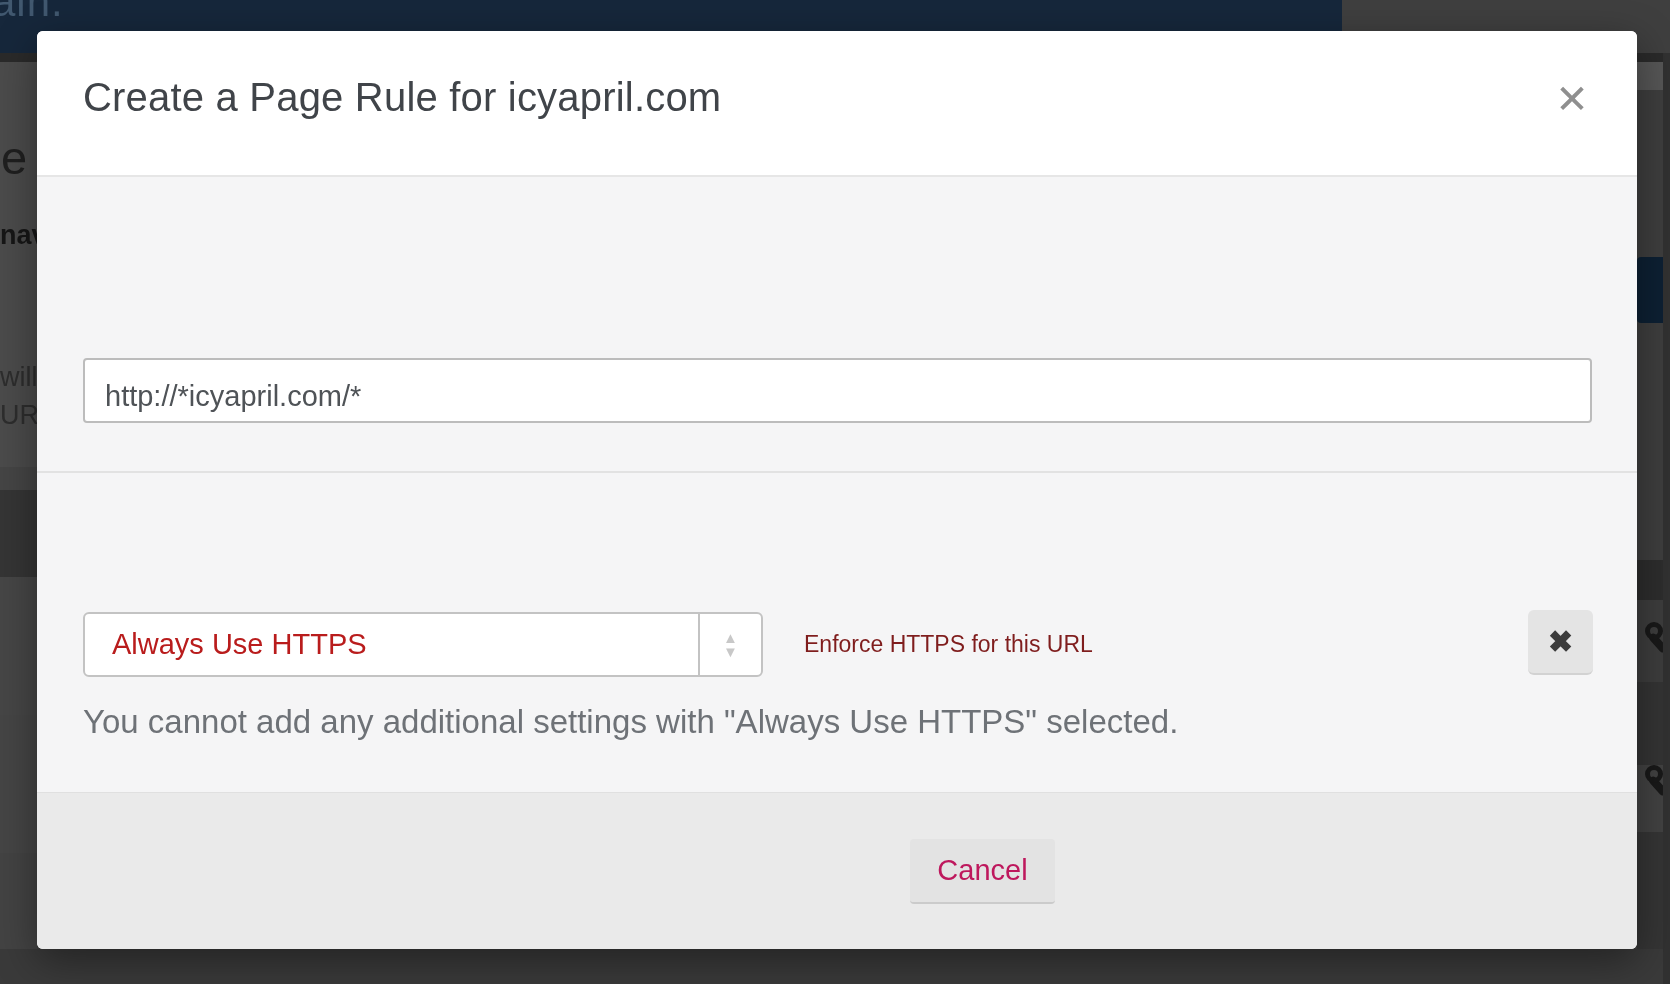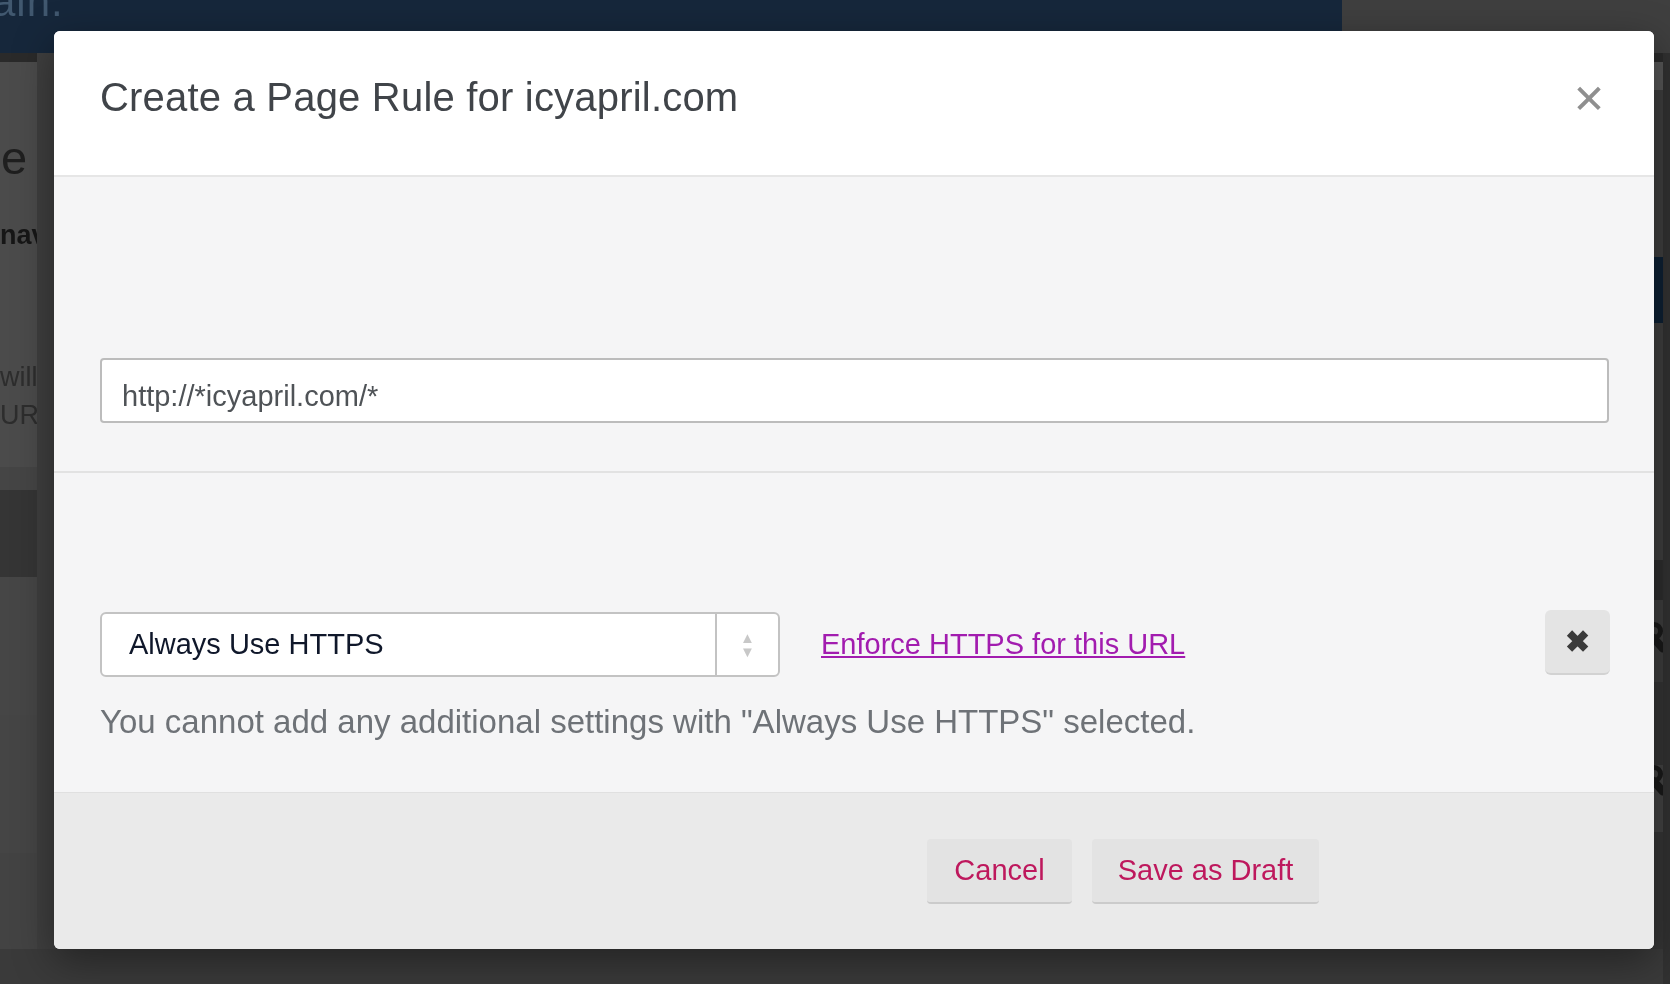--- a/index.html
+++ b/index.html
@@ -23,21 +23,21 @@
   .rstrip-block{left:1637px;width:33px;}
   .backdrop-text{color:#2d2d2d;font-size:27px;white-space:nowrap;}
   .scrollbar{left:1663px;top:53px;width:7px;height:931px;background:#313131;}
   .wrench{position:absolute;left:6px;width:26px;height:26px;}
   .wrench .bar{position:absolute;left:11px;top:6px;width:8px;height:22px;background:#191919;border-radius:4px;transform:rotate(-42deg);}
   .wrench .ring{position:absolute;left:2px;top:-4px;width:8px;height:8px;border:5px solid #191919;border-radius:50%;}
 
   
   .modal{
     left:37px;top:31px;width:1600px;height:918px;background:#f5f5f6;
-    border-radius:6px;box-shadow:0 12px 40px rgba(0,0,0,.4);overflow:hidden;margin-left:17px;
+    border-radius:6px;box-shadow:0 12px 40px rgba(0,0,0,.4);overflow:hidden;
   }
   .modal-header{left:0;top:0;width:1600px;height:144px;background:#ffffff;border-bottom:2px solid #e6e6e6;}
   .modal-title{left:46px;top:44px;font-size:40px;color:#404449;letter-spacing:.2px;}
   .modal-close{
     left:1507px;top:40px;width:56px;height:56px;line-height:56px;text-align:center;
     font-size:40px;color:#8f8f8f;cursor:pointer;user-select:none;
   }
 
   .url-desc{left:46px;top:192px;font-size:30px;line-height:46px;color:#484c50;}
   .url-desc b{color:#3a3e42;font-weight:700;}
@@ -51,28 +51,28 @@
   }
 
   .section-divider{left:0;top:440px;width:1600px;height:2px;background:#e2e2e2;}
 
   .settings-heading{left:46px;top:496px;font-size:30px;font-weight:700;color:#3a3e42;}
 
   .setting-select{
     left:46px;top:581px;width:680px;height:65px;box-sizing:border-box;
     background:#fff;border:2px solid #c3c3c3;border-radius:6px;cursor:pointer;
   }
-  .setting-select .value{position:absolute;left:27px;top:0;height:61px;line-height:61px;font-size:29px;color:#0f172a;}
+  .setting-select .value{position:absolute;left:27px;top:0;height:61px;line-height:61px;font-size:29px;color:#b91c1c;}
   .setting-select .stepper{
     position:absolute;right:0;top:0;width:61px;height:61px;border-left:2px solid #c3c3c3;
     display:flex;flex-direction:column;align-items:center;justify-content:center;gap:1px;
   }
   .setting-select .stepper span{font-size:15px;line-height:13px;color:#c8c8c8;}
 
-  .setting-desc{left:767px;top:581px;height:65px;line-height:65px;font-size:29px;color:#a21caf;text-decoration:underline;}
+  .setting-desc{left:767px;top:581px;height:65px;line-height:65px;font-size:23px;color:#7f1d1d;}
 
   .remove-btn{
     left:1491px;top:579px;width:65px;height:65px;box-sizing:border-box;
     background:#e4e4e4;border-radius:6px;border-bottom:2px solid #d2d2d2;
     text-align:center;line-height:63px;font-size:30px;font-weight:700;color:#3b3b3b;cursor:pointer;
   }
 
   .helper-text{left:46px;top:672px;font-size:33px;color:#6e7277;}
 
   .modal-footer{left:0;top:761px;width:1600px;height:157px;background:#eaeaea;border-top:1px solid #e0e0e0;}
@@ -160,16 +160,15 @@
   </div>
 
   <div class="abs setting-desc">Enforce HTTPS for this URL</div>
 
   <div class="abs remove-btn">✖</div>
 
   <div class="abs helper-text">You cannot add any additional settings with "Always Use HTTPS" selected.</div>
 
   <div class="abs modal-footer">
     <div class="btn btn-gray btn-cancel">Cancel</div>
-    <div class="btn btn-gray btn-draft">Save as Draft</div>
   </div>
 
 </div>
 
 </body></html>

